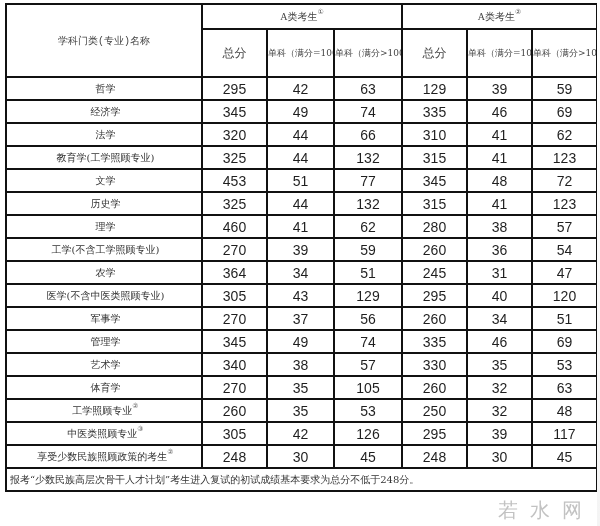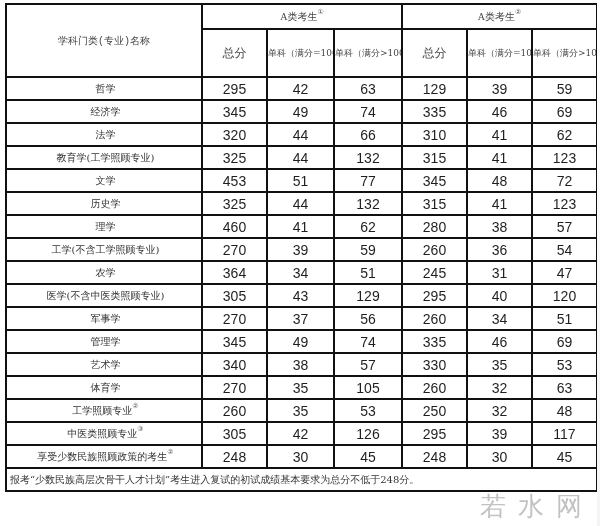--- a/index.html
+++ b/index.html
@@ -66,21 +66,21 @@
     color: #333333;
     padding-left: 3px !important;
     text-align: left;
     margin-left: 37px;
   }
   .watermark {
     position: absolute;
     right: 6px;
     bottom: 2px;
     font-family: "DejaVu Sans", sans-serif;
-    font-size: 26px;
+    font-size: 20px;
     letter-spacing: 12px;
     color: rgba(120, 120, 120, 0.45);
     pointer-events: none;
   }
   .right-edge {
     position: absolute; left: 597px; top: 0; width: 3px; height: 526px;
     background: linear-gradient(#ffffff, #f4f4f4);
   }
 </style>
 </head>

